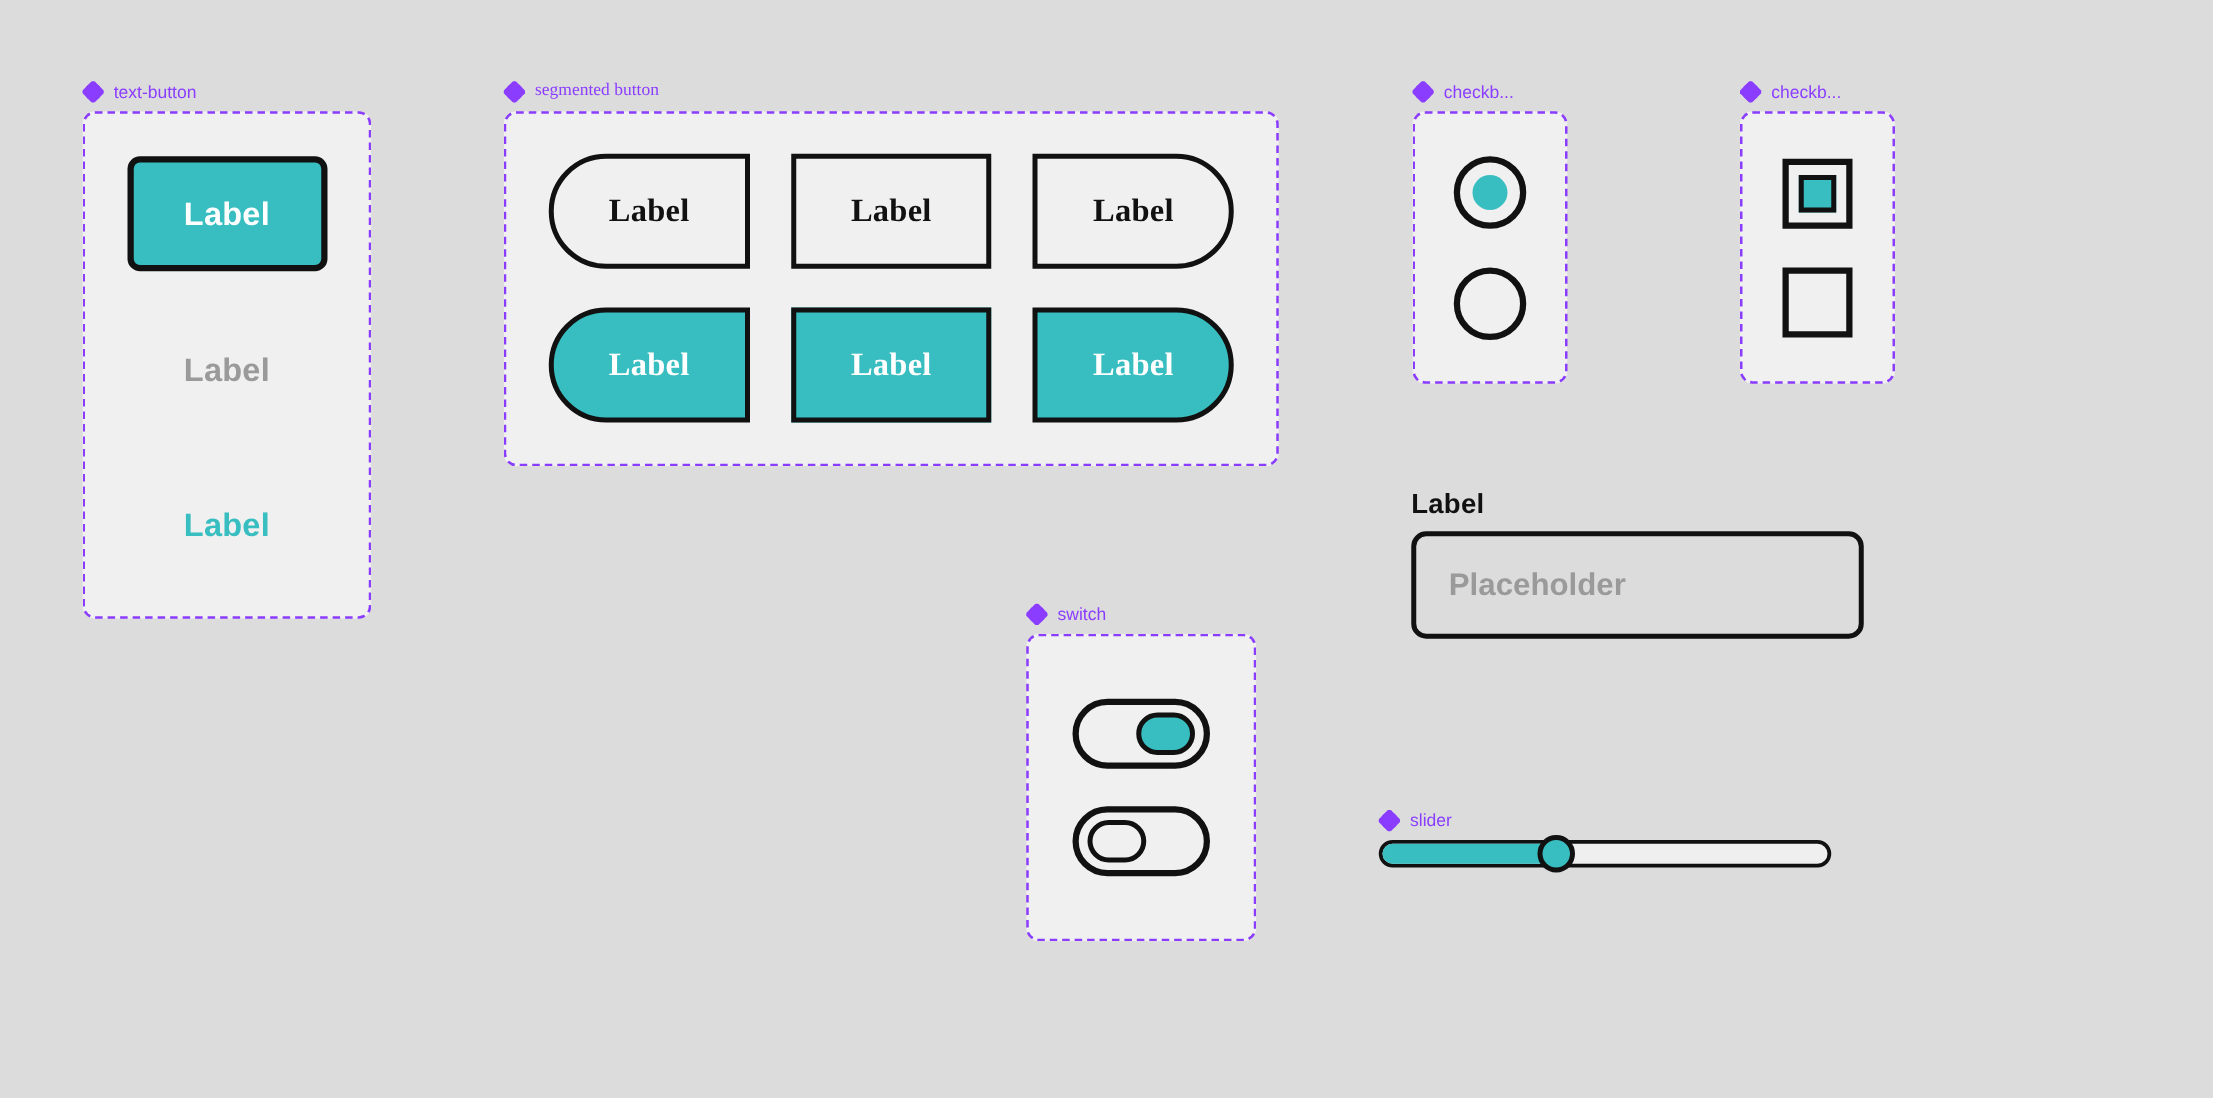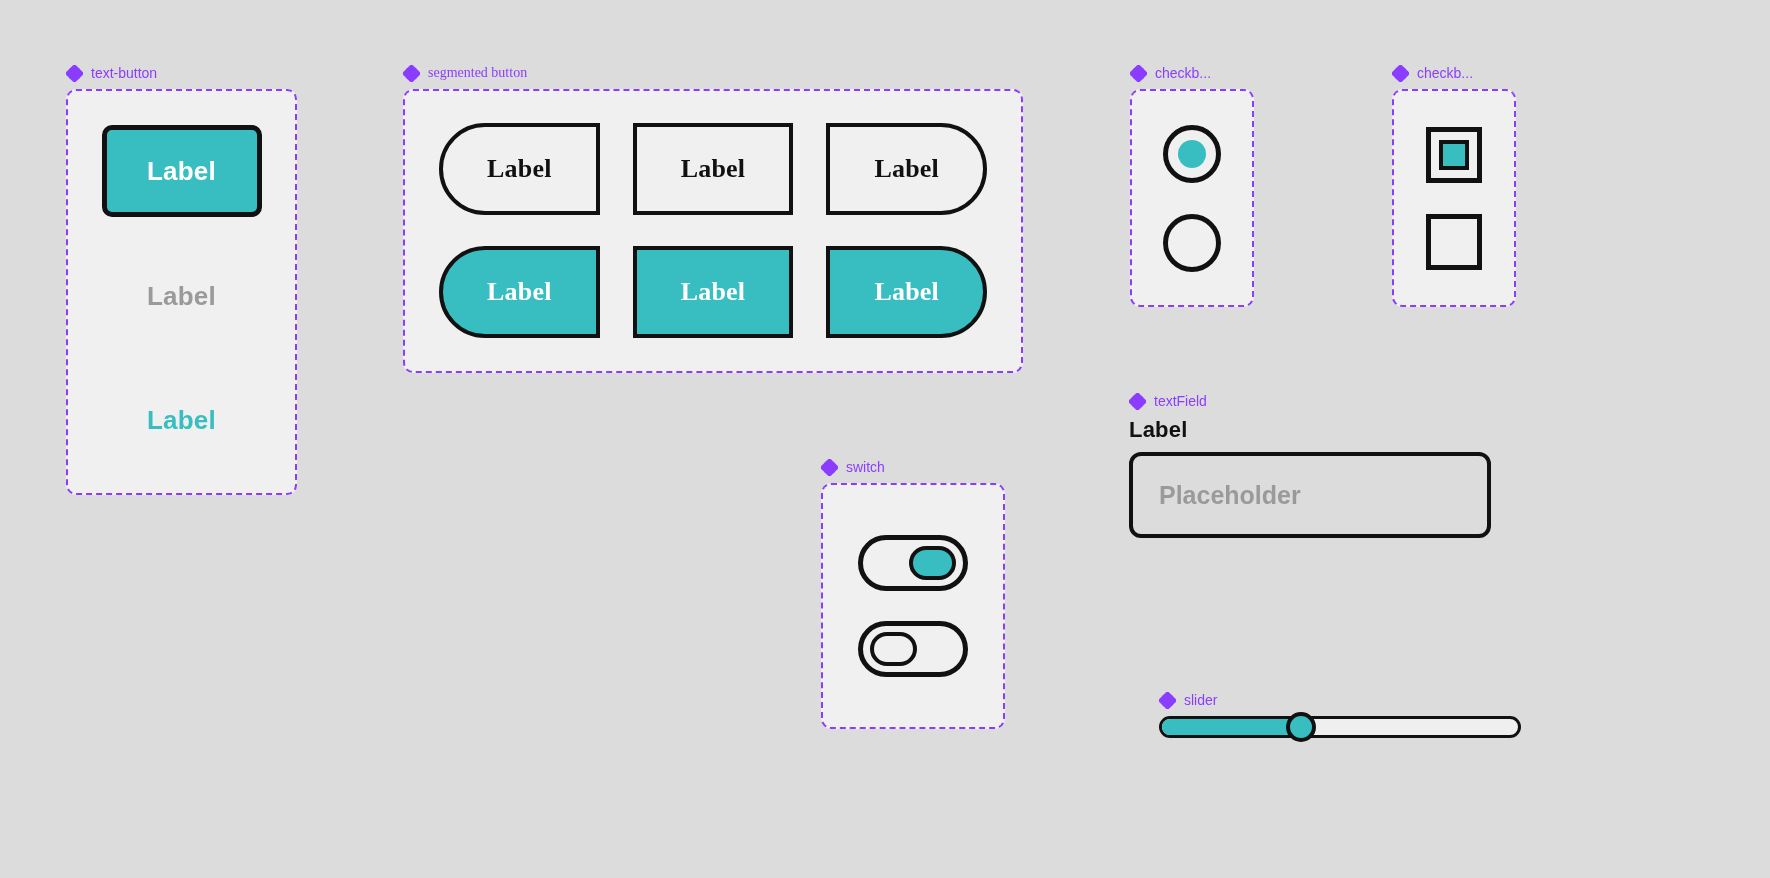--- a/index.html
+++ b/index.html
@@ -173,21 +173,21 @@
   }
   .checkbox-mark {
     width: 30px;
     height: 30px;
     background: #38bec0;
     border: 4px solid #111111;
     box-sizing: border-box;
   }
 
   
-  #comp-switch { left: 821px; top: 456px; }
+  #comp-switch { left: 821px; top: 480px; }
   #frame-switch {
     width: 184px;
     height: 246px;
     display: flex;
     flex-direction: column;
     align-items: center;
     justify-content: center;
     gap: 30px;
   }
   .switch {
@@ -235,21 +235,21 @@
     color: #111111;
     padding: 0 26px;
     outline: none;
   }
   .tf-input::placeholder {
     color: #9a9a9a;
     font-weight: bold;
   }
 
   
-  #comp-slider { left: 1159px; top: 645px; width: 362px; margin-top: 44px; }
+  #comp-slider { left: 1103px; top: 645px; width: 362px; }
   .slider-track {
     position: relative;
     width: 362px;
     height: 22px;
     background: #efefef;
     border: 3px solid #111111;
     border-radius: 11px;
     box-sizing: border-box;
     margin-top: 5px;
   }
@@ -372,29 +372,20 @@
       <div class="switch switch-on">
         <div class="knob knob-on"></div>
       </div>
       <div class="switch switch-off">
         <div class="knob knob-off"></div>
       </div>
     </div>
   </div>
 
   <div class="comp" id="comp-textfield">
-    <div class="comp-label">
-      <svg class="diamond-icon" viewBox="0 0 20 20">
-        <rect x="5.2" y="0.6" width="9.6" height="9.6" transform="rotate(45 10 5.4)" fill="#8b3dff"></rect>
-        <rect x="5.2" y="9.8" width="9.6" height="9.6" transform="rotate(45 10 14.6)" fill="#8b3dff"></rect>
-        <rect x="0.6" y="5.2" width="9.6" height="9.6" transform="rotate(45 5.4 10)" fill="#8b3dff"></rect>
-        <rect x="9.8" y="5.2" width="9.6" height="9.6" transform="rotate(45 14.6 10)" fill="#8b3dff"></rect>
-      </svg>
-      <span>textField</span>
-    </div>
     <div class="tf-label">Label</div>
     <input class="tf-input" type="text" placeholder="Placeholder" style="">
   </div>
 
   <div class="comp" id="comp-slider">
     <div class="comp-label">
       <svg class="diamond-icon" viewBox="0 0 20 20">
         <rect x="5.2" y="0.6" width="9.6" height="9.6" transform="rotate(45 10 5.4)" fill="#8b3dff"></rect>
         <rect x="5.2" y="9.8" width="9.6" height="9.6" transform="rotate(45 10 14.6)" fill="#8b3dff"></rect>
         <rect x="0.6" y="5.2" width="9.6" height="9.6" transform="rotate(45 5.4 10)" fill="#8b3dff"></rect>

